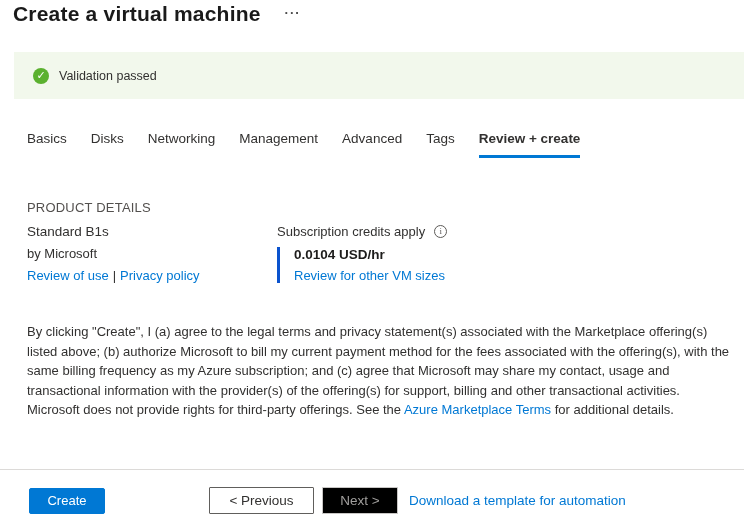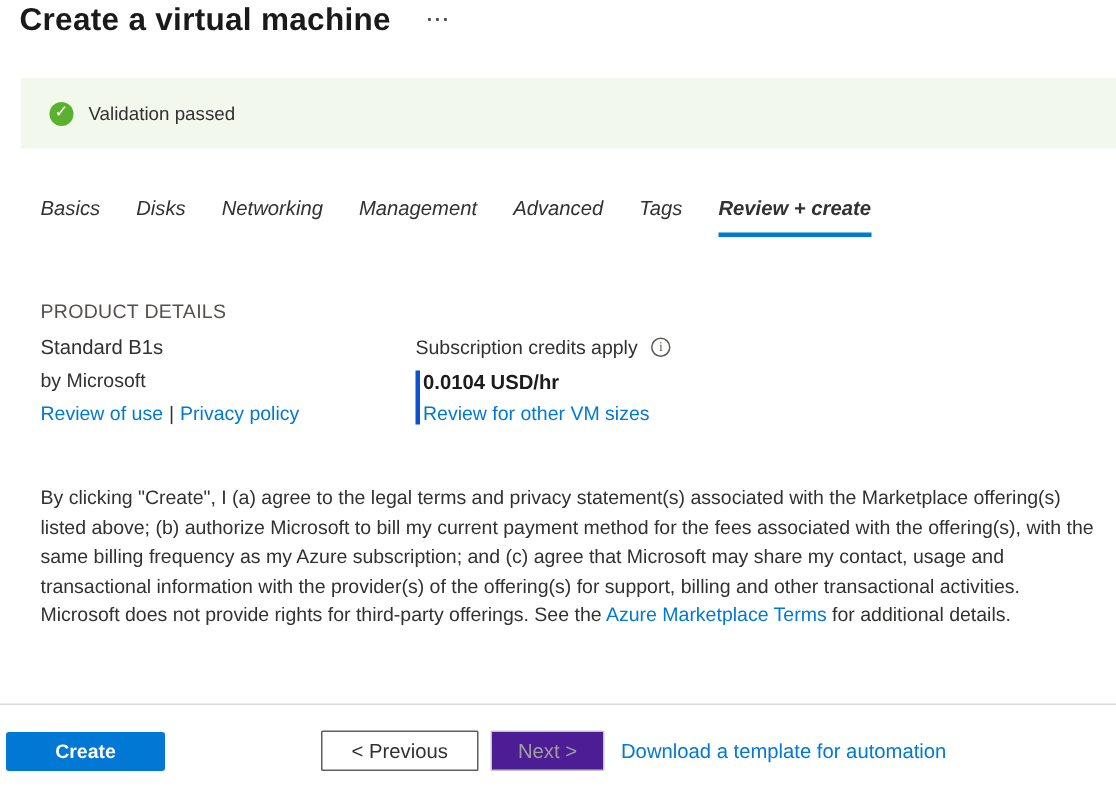--- a/index.html
+++ b/index.html
@@ -31,21 +31,21 @@
   .check-circle {
     width: 16px; height: 16px; border-radius: 50%;
     background: #5bb12f; color: #ffffff;
     display: flex; align-items: center; justify-content: center;
     font-size: 11px; font-weight: 700; line-height: 1;
     flex: 0 0 auto;
   }
   .banner-text { margin-left: 10px; font-size: 12.5px; color: #323130; }
 
   
-  .tabs { display: flex; gap: 24px; padding-left: 27px; margin-top: 32px; font-style: italic; }
+  .tabs { display: flex; gap: 24px; padding-left: 27px; margin-top: 32px; }
   .tab {
     font-size: 13.5px; color: #323130;
     padding-bottom: 9px; border-bottom: 3px solid transparent;
     cursor: pointer; white-space: nowrap;
   }
   .tab.active { font-weight: 700; border-bottom-color: #0078d4; }
 
   
   .section { padding-left: 27px; }
   .section-header {
@@ -63,21 +63,21 @@
   .product-right { }
   .credits-row { display: flex; align-items: center; font-size: 13px; color: #323130; }
   .info-circle {
     width: 13px; height: 13px; border-radius: 50%;
     border: 1px solid #5d5b58; color: #5d5b58;
     display: inline-flex; align-items: center; justify-content: center;
     font-size: 9px; font-style: normal; margin-left: 9px;
     font-family: "Liberation Serif", serif; line-height: 1;
   }
   .price-block {
-    margin-top: 8px; border-left: 3px solid #0b53ce; padding-left: 2px;
+    margin-top: 8px; border-left: 3px solid #0b53ce; padding-left: 14px;
   }
   .price-value { font-size: 13.5px; font-weight: 700; color: #1d1c1b; }
   .price-link { display: block; font-size: 13px; margin-top: 6px; }
 
   .terms-section { margin-top: 39px; }
   .terms-paragraph {
     margin-top: 21px; width: 706px;
     font-size: 13px; line-height: 19.6px; color: #323130;
   }
 
@@ -88,32 +88,32 @@
   }
   .footer {
     position: absolute; left: 0; right: 0; top: 470px; bottom: 0;
     display: flex; align-items: center; background: #ffffff; padding-top: 2px;
   }
   .btn {
     font-family: "Liberation Sans", sans-serif;
     font-size: 13px; cursor: pointer; white-space: nowrap;
   }
   .btn-create {
-    margin-left: 4px; width: 106px; height: 26px;
+    margin-left: 29px; width: 76px; height: 26px;
     background: #0078d4; color: #ffffff; border: 1px solid #0078d4;
-    border-radius: 2px; font-weight: 700;
+    border-radius: 2px; font-weight: 400;
   }
   .btn-previous {
     margin-left: 104px; width: 105px; height: 27px;
     background: #ffffff; color: #323130; border: 1px solid #605e5c;
     border-radius: 1px; font-size: 13.5px;
   }
   .btn-next {
     margin-left: 8px; width: 76px; height: 27px;
-    background: #4c1d95; color: #a19f9d; border: 1px solid #c8c6c4;
+    background: #000000; color: #a19f9d; border: 1px solid #c8c6c4;
     border-radius: 1px; font-size: 13.5px; cursor: default;
   }
   .footer-link { margin-left: 11px; font-size: 13.5px; }
 </style>
 </head>
 <body>
 
 <div class="page-header">
   <h1 class="page-title">Create a virtual machine</h1>
   <button class="more-menu">

